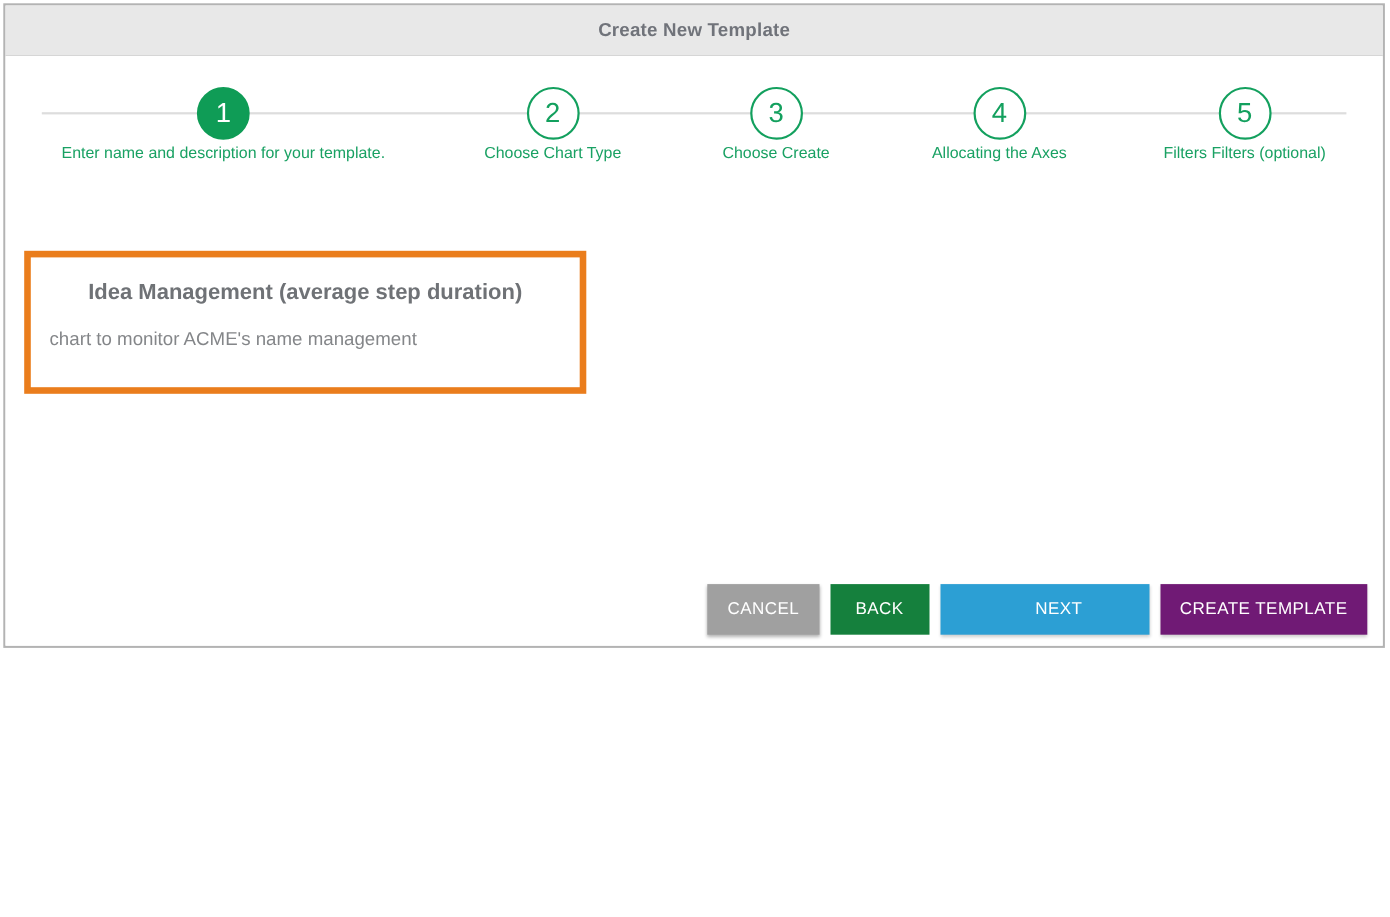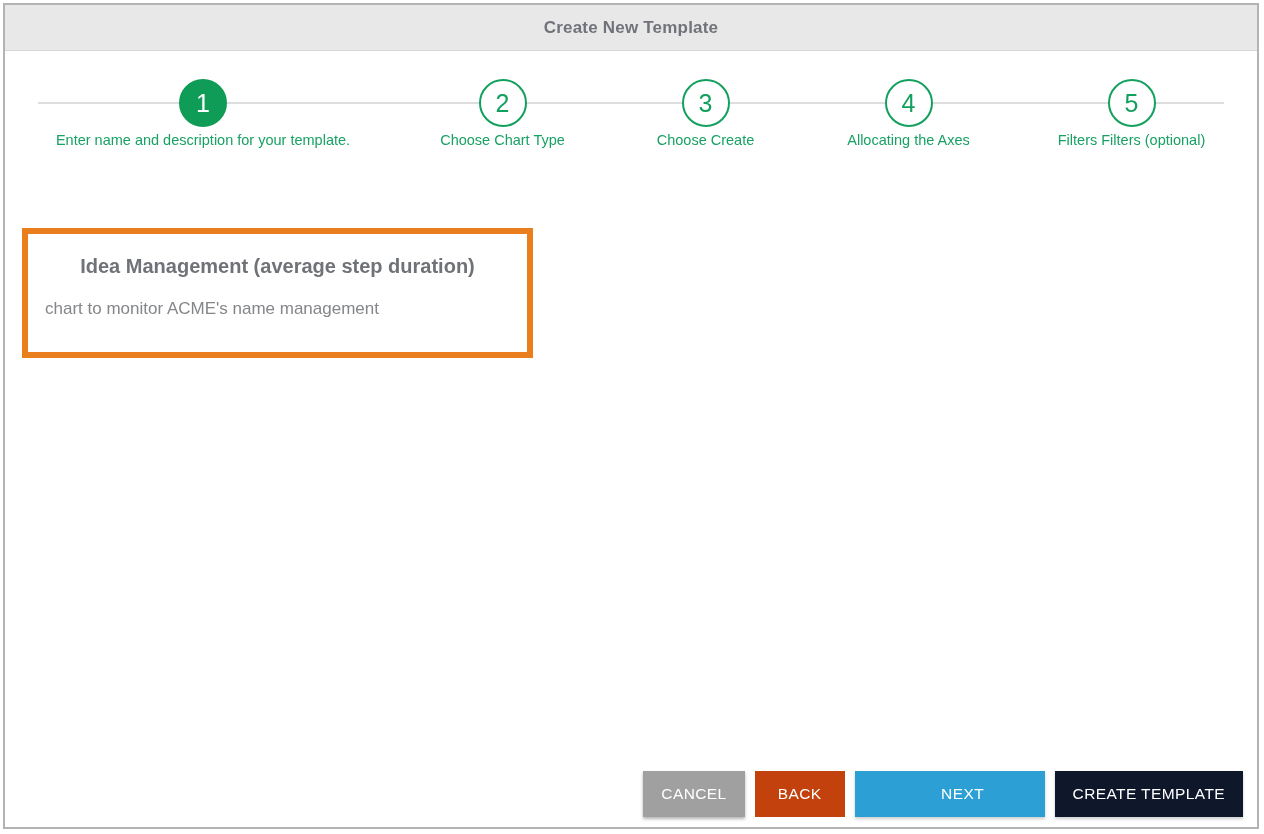--- a/index.html
+++ b/index.html
@@ -15,21 +15,21 @@
     -webkit-font-smoothing: antialiased;
     overflow: hidden;
   }
 
   
   .window {
     position: absolute;
     left: 3px;
     top: 3px;
     width: 1256px;
-    height: 826px;
+    height: 586px;
     border: 2px solid #b3b3b3;
     background: #ffffff;
     box-sizing: border-box;
     display: flex;
     flex-direction: column;
   }
 
   
   .titlebar {
     height: 45px;
@@ -164,31 +164,31 @@
     justify-content: center;
     margin-left: 10px;
     white-space: nowrap;
   }
   .btn-cancel {
     background: #a0a0a0;
     min-width: 90px;
     box-shadow: 0 2px 3px rgba(0,0,0,0.30);
   }
   .btn-back {
-    background: #c2410c;
+    background: #15803d;
     min-width: 90px;
   }
   .btn-next {
     background: #2c9fd4;
     min-width: 190px;
     box-shadow: 0 2px 3px rgba(0,0,0,0.20);
     padding-left: 44px;
   }
   .btn-create {
-    background: #0f172a;
+    background: #701a75;
     min-width: 170px;
     box-shadow: 0 2px 3px rgba(0,0,0,0.20);
   }
 </style>
 </head>
 <body>
 
 <div class="window">
 
   <div class="titlebar">

